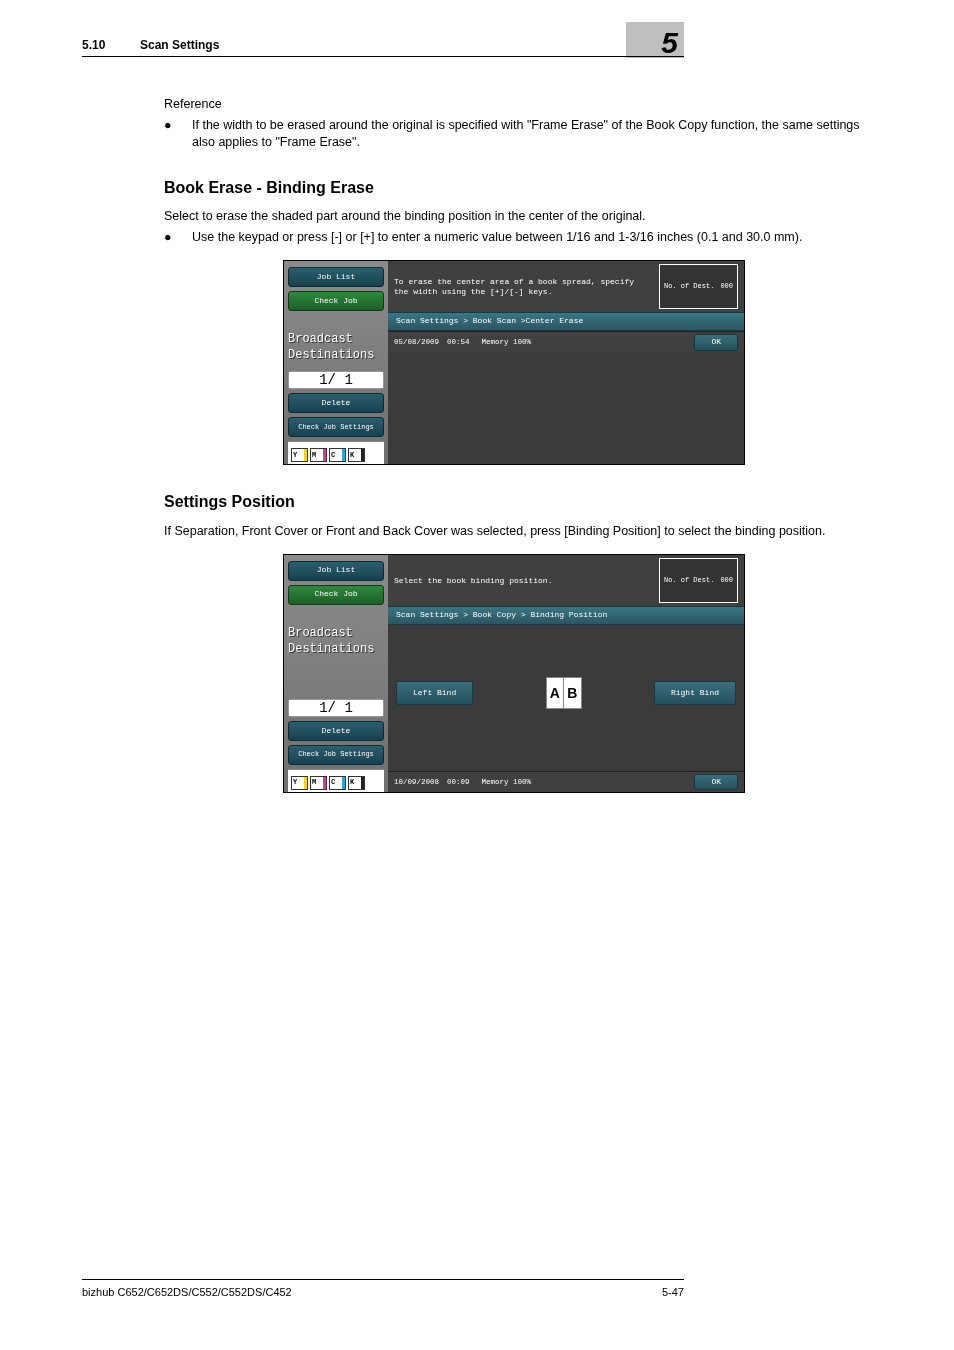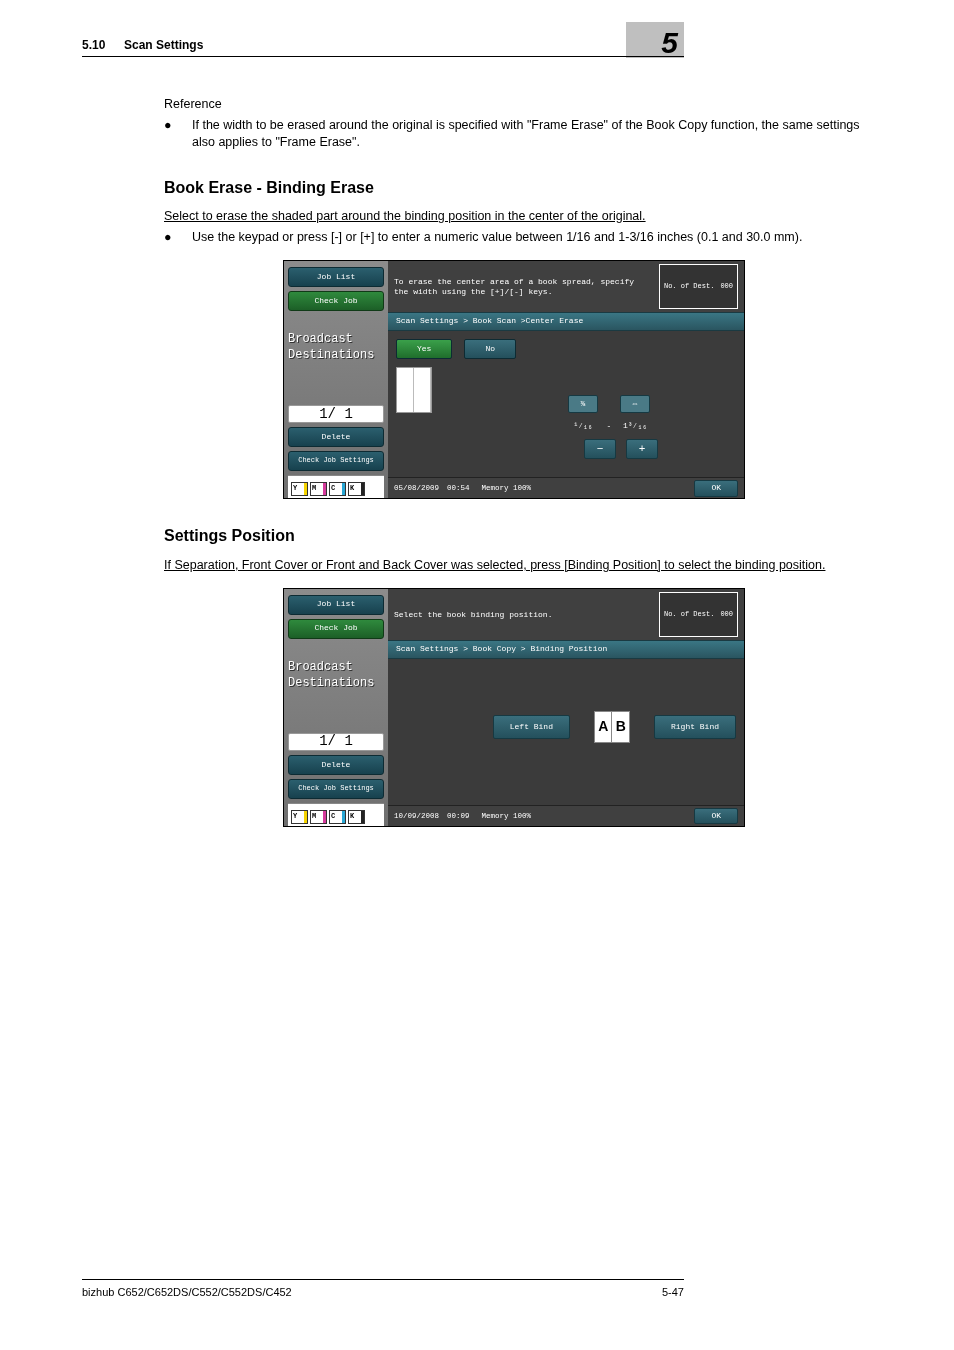--- a/index.html
+++ b/index.html
@@ -28,21 +28,21 @@
   .header-section {
     position: absolute;
     top: 38px;
     left: 82px;
     font-size: 12px;
     font-weight: bold;
   }
   .header-title {
     position: absolute;
     top: 38px;
-    left: 124px;
+    left: 140px;
     font-size: 12px;
     font-weight: bold;
   }
   .big5-box {
     position: absolute;
     top: 22px;
     right: 82px;
     width: 52px;
     height: 36px;
     background: #bfbfbf;
@@ -79,21 +79,20 @@
   .bullet-text {
     flex: 1;
   }
   h3.section {
     font-size: 16px;
     font-weight: bold;
     margin: 26px 0 10px 0;
   }
   .para {
     margin-bottom: 4px;
-    text-decoration: underline;
   }
 
   
   .panel {
     width: 460px;
     margin: 14px auto 10px auto;
     background: #404040;
     border: 1px solid #000;
     font-family: "Courier New", monospace;
     font-size: 9px;
@@ -312,21 +311,21 @@
     border-radius: 2px;
     padding: 2px 16px;
     color: #fff;
     font-size: 8px;
   }
 
   
   .bind-row {
     display: flex;
     align-items: center;
-    justify-content: flex-end;
+    justify-content: space-between;
     gap: 24px;
     margin-top: 44px;
   }
   .bind-btn {
     height: 22px;
     padding: 0 16px;
     background: linear-gradient(#3a6e7c,#24505c);
     border: 1px solid #163942;
     border-radius: 2px;
     color: #fff;
@@ -422,42 +421,20 @@
         </div>
         <div class="main">
           <div class="topbar">
             <div class="instr">To erase the center area of a book spread, specify the width using the [+]/[-] keys.</div>
             <div class="dest-box">
               <span>No. of Dest.</span>
                 <span>000</span>
             </div>
           </div>
           <div class="breadcrumb">Scan Settings &gt; Book Scan &gt;Center Erase</div>
-          <div class="content">
-            <div class="pill-row">
-              <div class="pill yes">Yes</div>
-              <div class="pill no">No</div>
-            </div>
-            <div class="preview-box">
-              <div class="half"></div>
-                <div class="half"></div>
-            </div>
-            <div class="value-grid">
-              <div class="vcell light">⅜</div>
-              <div class="vcell plain"></div>
-              <div class="vcell light">⇔</div>
-              <div class="vcell plain">¹⁄₁₆</div>
-              <div class="vcell plain">-</div>
-              <div class="vcell plain">1³⁄₁₆</div>
-            </div>
-            <div class="pm-row">
-              <div class="pm">−</div>
-              <div class="pm">+</div>
-            </div>
-          </div>
           <div class="bottom">
             <span>05/08/2009</span>
             <span>00:54</span>
             <span style="margin-left:4px"><span>Memory</span>&nbsp;<span>100%</span></span>
             <div class="ok-btn">OK</div>
           </div>
         </div>
       </div>
     </div>
 

